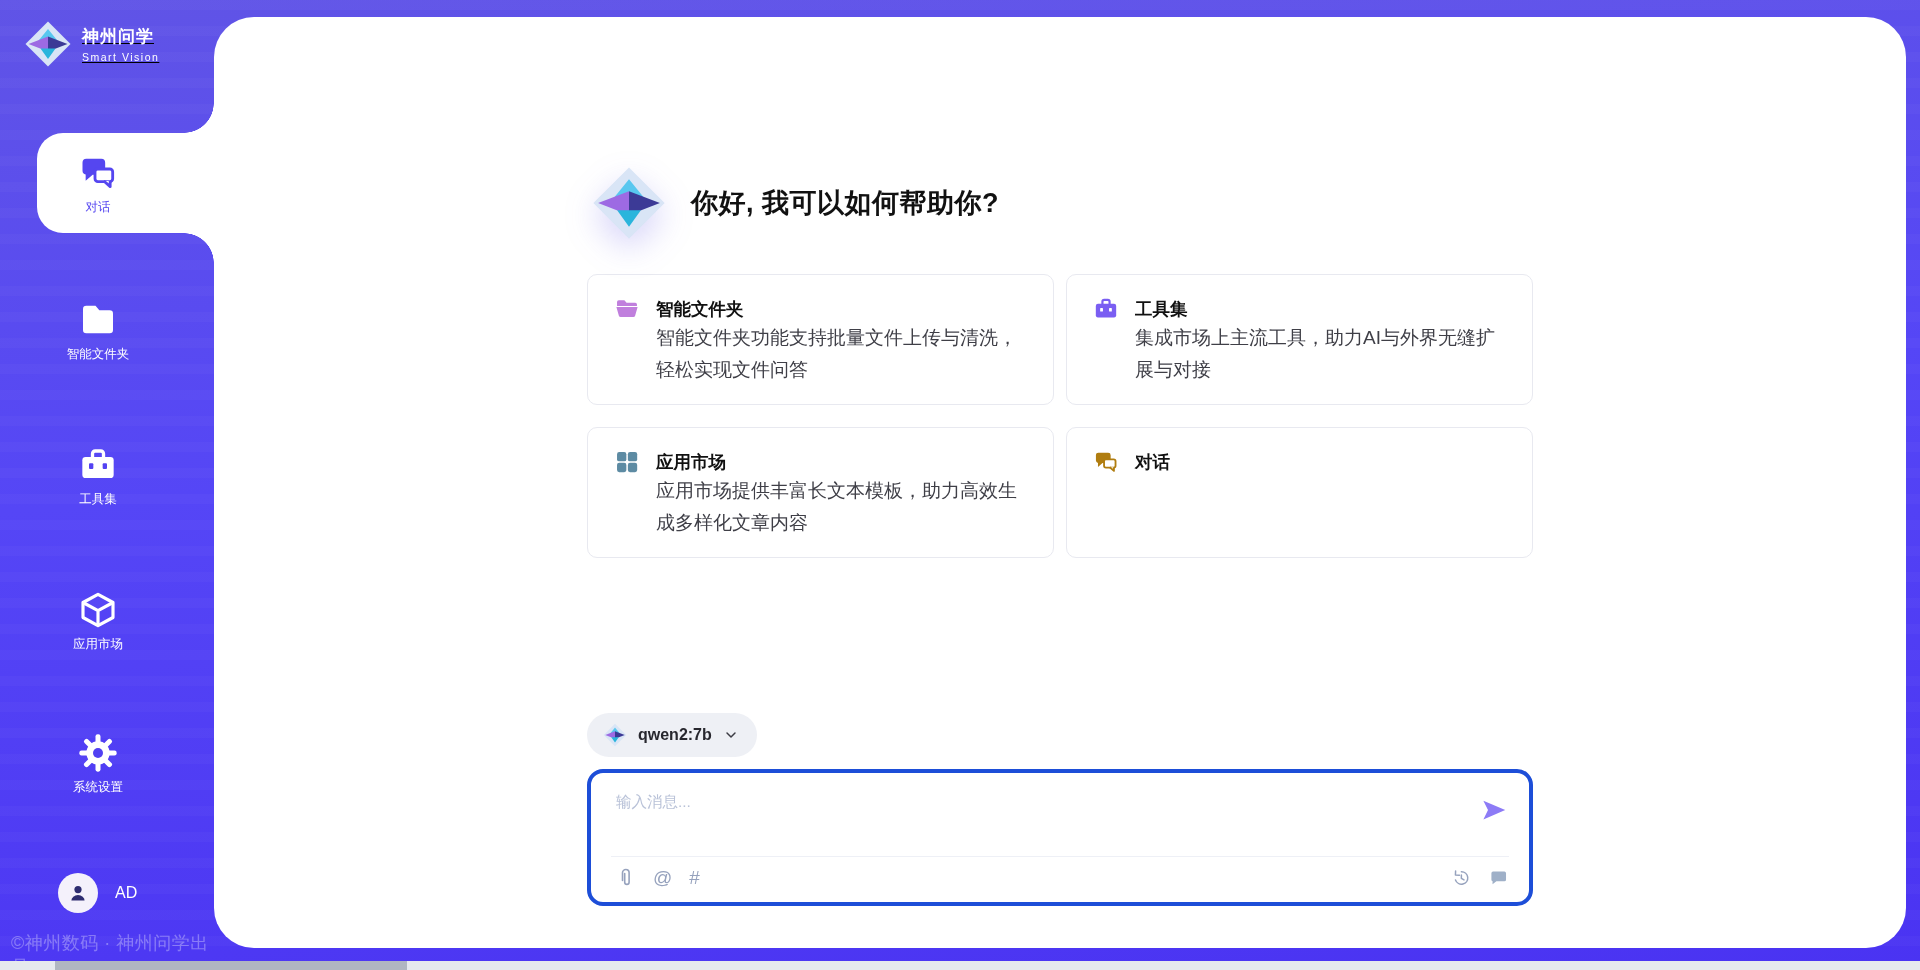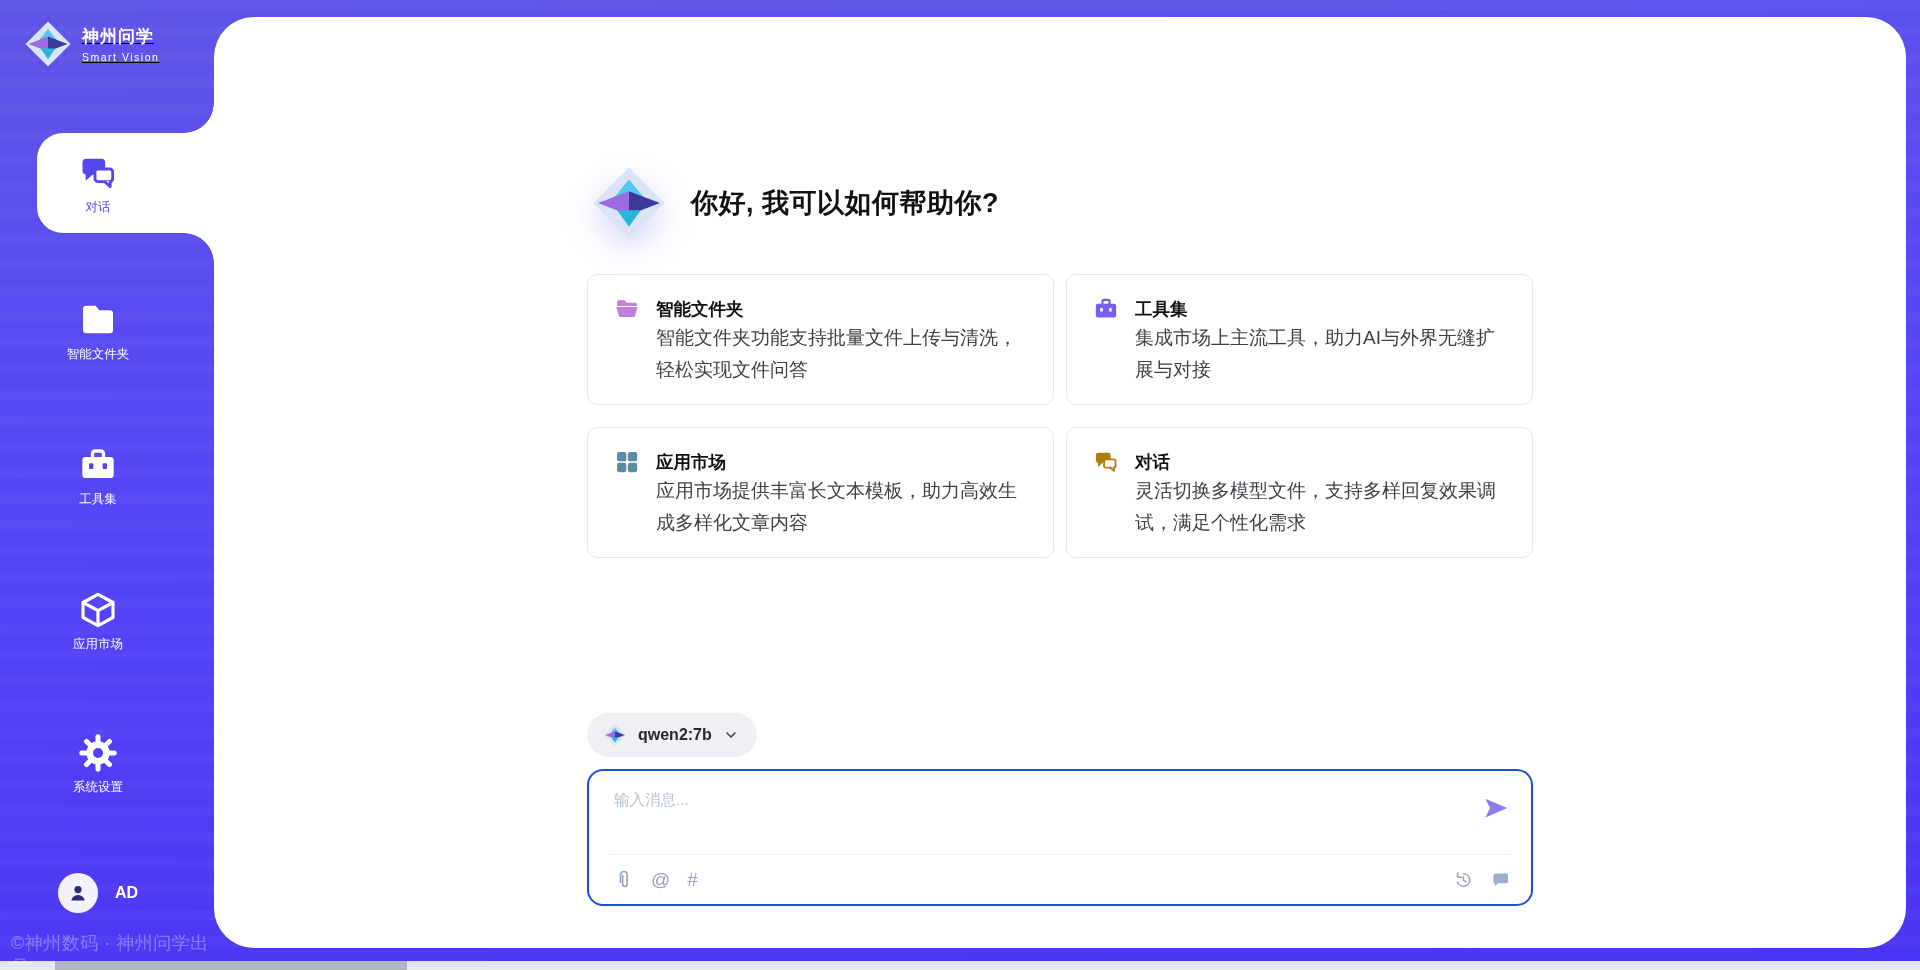--- a/index.html
+++ b/index.html
@@ -24,21 +24,21 @@
   .fillet.bottom { top:233px; background:radial-gradient(circle 30px at 0 100%, rgba(0,0,0,0) 29.5px, #fff 30px); }
 
   .nav-item { position:absolute; left:0; width:196px; height:100px; text-align:center;
               padding-top:20px; cursor:pointer; }
   .nav-item .nicon { display:block; margin:0 auto; width:40px; height:40px; }
   .nav-item .nlabel { display:block; margin-top:6px; font-size:12.5px; color:#fff; }
   .nav-item.active .nlabel { color:#5546f0; }
 
   .user-row { position:absolute; left:58px; top:873px; display:flex; align-items:center; gap:17px; cursor:pointer; }
   .avatar { width:40px; height:40px; border-radius:50%; background:#f4f1fb; display:flex; align-items:center; justify-content:center; }
-  .user-name { color:#fff; font-size:16px;font-weight:bold; }
+  .user-name { color:#fff; font-size:16px; }
   .copyright { position:absolute; left:11px; top:931px; width:210px; color:rgba(255,255,255,.32); font-size:18px; letter-spacing:.5px; }
 
   
   .panel { position:absolute; left:214px; top:17px; right:14px; bottom:22px;
            background:#ffffff; border-radius:40px; overflow:hidden; }
   .content { width:946px; margin:0 auto; position:relative; }
 
   .greeting { margin-top:148px; display:flex; align-items:center; gap:24px; padding-left:4px; }
   .greeting .dmd-lg { width:76px; height:76px; filter:drop-shadow(0 12px 16px rgba(96,84,230,.25)); }
   .greeting h1 { font-size:27px; font-weight:bold; color:#111; letter-spacing:.5px; }
@@ -49,21 +49,21 @@
   .card-head { display:flex; align-items:center; gap:16px; }
   .card-head .cicon { width:26px; height:26px; flex:0 0 26px; }
   .card-title { font-size:17.5px; font-weight:bold; color:#111; }
   .card-desc { margin-left:42px; font-size:19px; line-height:1.68; color:#3f3f47; }
 
   .model-pill { margin-top:155px; display:inline-flex; align-items:center; gap:11px; height:44px;
                 padding:0 18px 0 16px; background:#eef0f5; border-radius:22px; cursor:pointer;font-weight:bold; }
   .model-pill .dmd-sm { width:24px; height:24px; }
   .model-name { font-size:16px; color:#27272e; }
 
-  .composer { margin-top:12px; position:relative; height:137px; border:2px solid #1d4ed8;
+  .composer { margin-top:12px; position:relative; height:137px; border:4px solid #1d4ed8;
               border-radius:16px; background:#fff; }
   .composer textarea { position:absolute; left:0; top:0; width:100%; height:64px; border:none; outline:none;
               resize:none; background:transparent; padding:19px 70px 0 25px; font-size:15.5px;
               font-family:"Liberation Sans","DejaVu Sans",sans-serif; color:#333; }
   .composer textarea::placeholder { color:#b9c2d8; }
   .composer .divider { position:absolute; left:20px; right:20px; top:83px; border-top:1px solid #eef0f6; }
   .tools { position:absolute; left:25px; right:20px; bottom:13px; display:flex; justify-content:space-between; align-items:center; }
   .tools-left, .tools-right { display:flex; align-items:center; gap:17px; }
   .tool-glyph { font-size:19px; color:#96a2bd; cursor:pointer; line-height:1; }
   .tool-svg { cursor:pointer; display:block; }
@@ -224,21 +224,20 @@
 
         <div class="card">
           <div class="card-head">
             <svg class="cicon" viewBox="0 0 24 24">
               <path fill="#b07d10" d="M5 3.5h9a2.3 2.3 0 0 1 2.3 2.3v4.9a2.3 2.3 0 0 1-2.3 2.3H8.8L4.6 16.6v-3.7A2.3 2.3 0 0 1 2.7 10.7V5.8A2.3 2.3 0 0 1 5 3.5z"></path>
               <rect x="10.2" y="9.6" width="10.6" height="7.6" rx="1.7" fill="#ffffff" stroke="#b07d10" stroke-width="1.7"></rect>
               <path d="M19.3 16.8v3.4l-3.8-3.4" fill="#ffffff" stroke="#b07d10" stroke-width="1.7" stroke-linejoin="round"></path>
             </svg>
             <span class="card-title">对话</span>
           </div>
-          <div class="card-desc">灵活切换多模型文件，支持多样回复效果调试，满足个性化需求</div>
         </div>
       </div>
 
       <div>
         <div class="model-pill">
           <svg class="dmd-sm" viewBox="0 0 64 64">
               <use href="#gem"></use>
             </svg>
           <span class="model-name">qwen2:7b</span>
           <svg width="16" height="16" viewBox="0 0 24 24">

